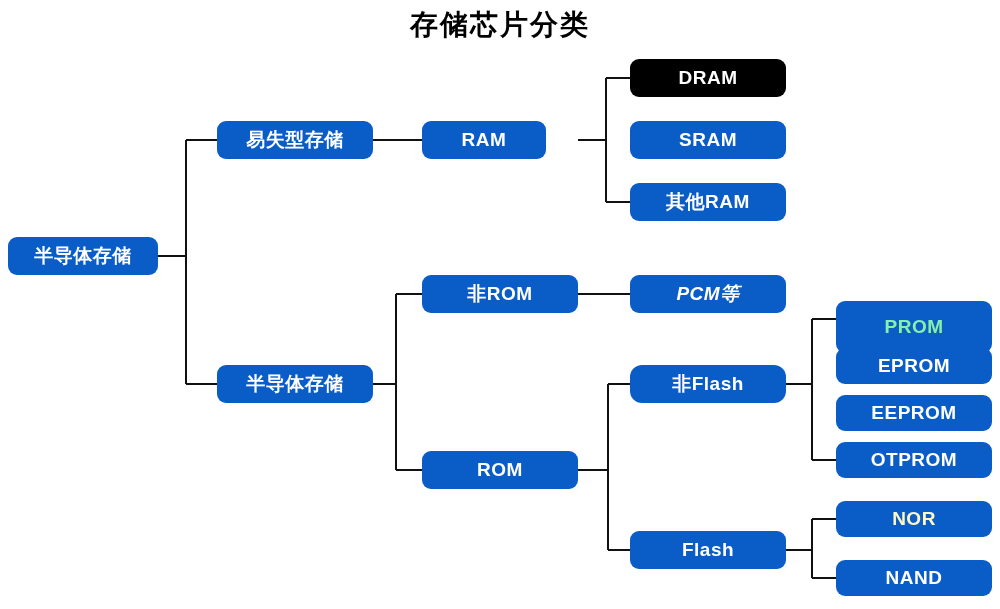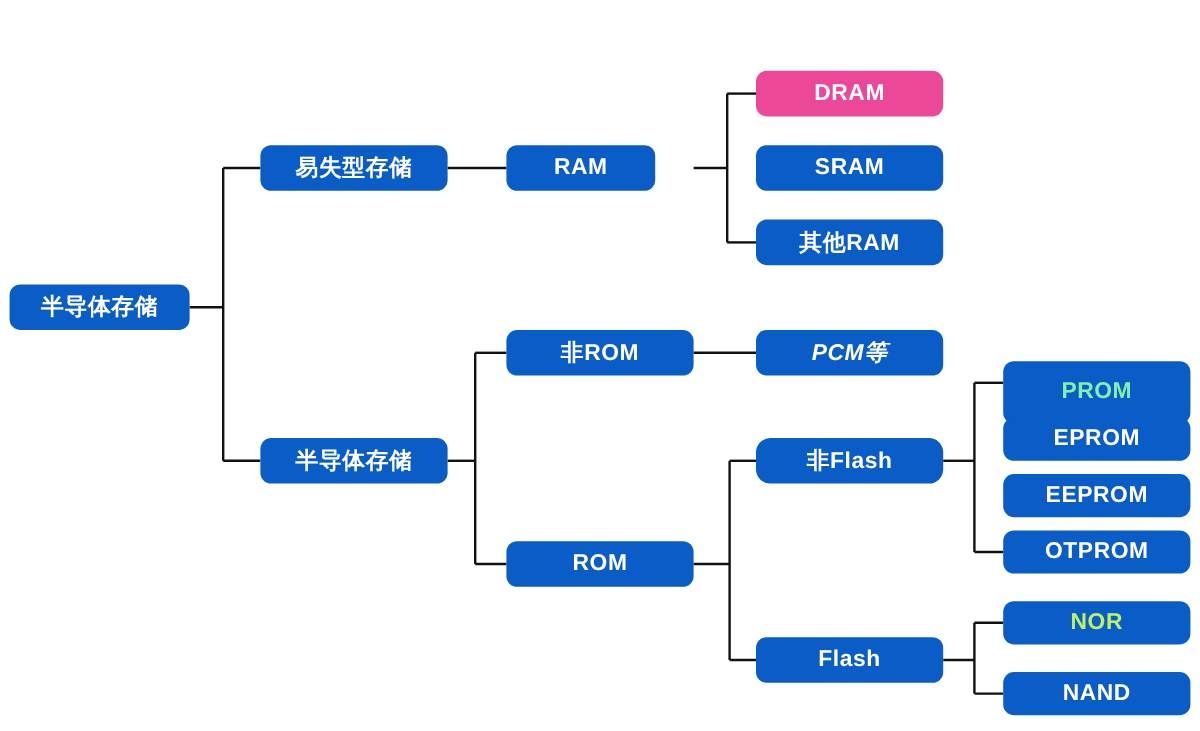--- a/index.html
+++ b/index.html
@@ -44,20 +44,21 @@
     font-weight: bold;
     font-size: 19px;
     letter-spacing: 0.5px;
     white-space: nowrap;
   }
 </style>
 </head>
 <body>
 
 <div id="canvas">
+  <div id="title">存储芯片分类</div>
   <svg id="connector-layer" width="1000" height="609" viewBox="0 0 1000 609" xmlns="http://www.w3.org/2000/svg">
       <line x1="158" y1="256" x2="186" y2="256" stroke="#111111" stroke-width="2"></line>
       <line x1="186" y1="140" x2="186" y2="384" stroke="#111111" stroke-width="2"></line>
       <line x1="186" y1="140" x2="217" y2="140" stroke="#111111" stroke-width="2"></line>
       <line x1="186" y1="384" x2="217" y2="384" stroke="#111111" stroke-width="2"></line>
       <line x1="373" y1="140" x2="422" y2="140" stroke="#111111" stroke-width="2"></line>
       <line x1="578" y1="140" x2="606" y2="140" stroke="#111111" stroke-width="2"></line>
       <line x1="606" y1="78" x2="606" y2="202" stroke="#111111" stroke-width="2"></line>
       <line x1="606" y1="78" x2="630" y2="78" stroke="#111111" stroke-width="2"></line>
       <line x1="606" y1="202" x2="630" y2="202" stroke="#111111" stroke-width="2"></line>
@@ -79,26 +80,26 @@
       <line x1="812" y1="519" x2="836" y2="519" stroke="#111111" stroke-width="2"></line>
       <line x1="812" y1="578" x2="836" y2="578" stroke="#111111" stroke-width="2"></line>
     </svg>
   <div id="nodes">
       <div class="node" style="left: 8px; top: 237px; width: 150px; height: 38px; background: rgb(10, 93, 198); color: rgb(255, 255, 255);">半导体存储</div>
       <div class="node" style="left: 217px; top: 121px; width: 156px; height: 38px; background: rgb(10, 93, 198); color: rgb(255, 255, 255);">易失型存储</div>
       <div class="node" style="left: 217px; top: 365px; width: 156px; height: 38px; background: rgb(10, 93, 198); color: rgb(255, 255, 255);">半导体存储</div>
       <div class="node" style="left: 422px; top: 121px; width: 124px; height: 38px; background: rgb(10, 93, 198); color: rgb(255, 255, 255);">RAM</div>
       <div class="node" style="left: 422px; top: 275px; width: 156px; height: 38px; background: rgb(10, 93, 198); color: rgb(255, 255, 255);">非ROM</div>
       <div class="node" style="left: 422px; top: 451px; width: 156px; height: 38px; background: rgb(10, 93, 198); color: rgb(255, 255, 255);">ROM</div>
-      <div class="node" style="left: 630px; top: 59px; width: 156px; height: 38px; background: #ec4899; color: rgb(255, 255, 255);">DRAM</div>
+      <div class="node" style="left: 630px; top: 59px; width: 156px; height: 38px; background: #000000; color: rgb(255, 255, 255);">DRAM</div>
       <div class="node" style="left: 630px; top: 121px; width: 156px; height: 38px; background: rgb(10, 93, 198); color: rgb(255, 255, 255);">SRAM</div>
       <div class="node" style="left: 630px; top: 183px; width: 156px; height: 38px; background: rgb(10, 93, 198); color: rgb(255, 255, 255);">其他RAM</div>
       <div class="node" style="left: 630px; top: 275px; width: 156px; height: 38px; background: rgb(10, 93, 198); color: rgb(255, 255, 255); font-style: italic;">PCM等</div>
       <div class="node" style="left: 630px; top: 365px; width: 156px; height: 38px; background: rgb(10, 93, 198); color: rgb(255, 255, 255); border-radius: 12px;">非Flash</div>
       <div class="node" style="left: 630px; top: 531px; width: 156px; height: 38px; background: rgb(10, 93, 198); color: rgb(255, 255, 255);">Flash</div>
       <div class="node" style="left: 836px; top: 301px; width: 156px; height: 52px; background: rgb(10, 93, 198); color: #86efac;">PROM</div>
       <div class="node" style="left: 836px; top: 348px; width: 156px; height: 36px; background: rgb(10, 93, 198); color: rgb(255, 255, 255);">EPROM</div>
       <div class="node" style="left: 836px; top: 395px; width: 156px; height: 36px; background: rgb(10, 93, 198); color: rgb(255, 255, 255);">EEPROM</div>
       <div class="node" style="left: 836px; top: 442px; width: 156px; height: 36px; background: rgb(10, 93, 198); color: rgb(255, 255, 255);">OTPROM</div>
-      <div class="node" style="left: 836px; top: 501px; width: 156px; height: 36px; background: rgb(10, 93, 198); color: #bef264;">NOR</div>
+      <div class="node" style="left: 836px; top: 501px; width: 156px; height: 36px; background: rgb(10, 93, 198); color: #fef9c3;">NOR</div>
       <div class="node" style="left: 836px; top: 560px; width: 156px; height: 36px; background: rgb(10, 93, 198); color: rgb(255, 255, 255);">NAND</div>
     </div>
 </div>
 
 </body></html>

